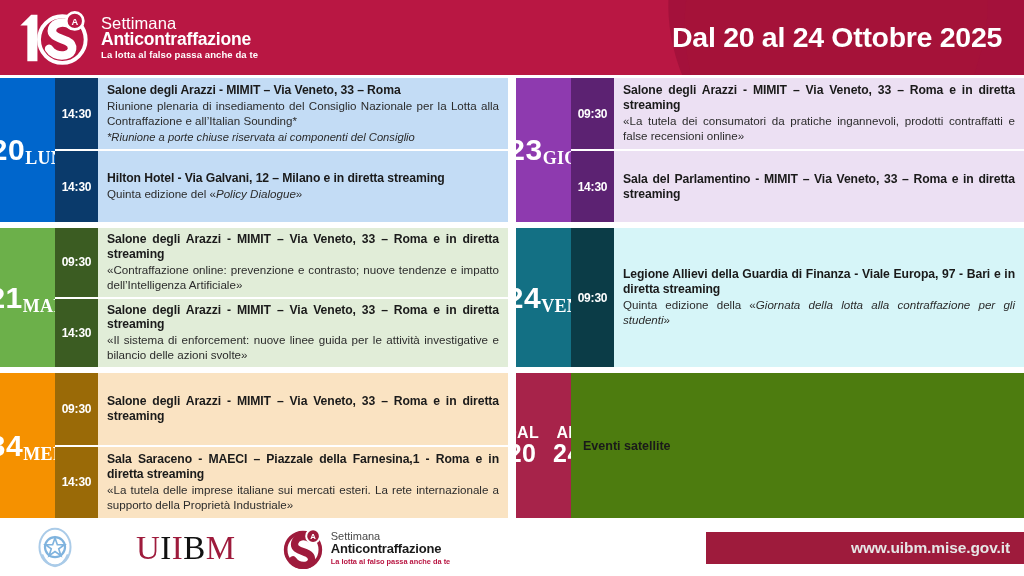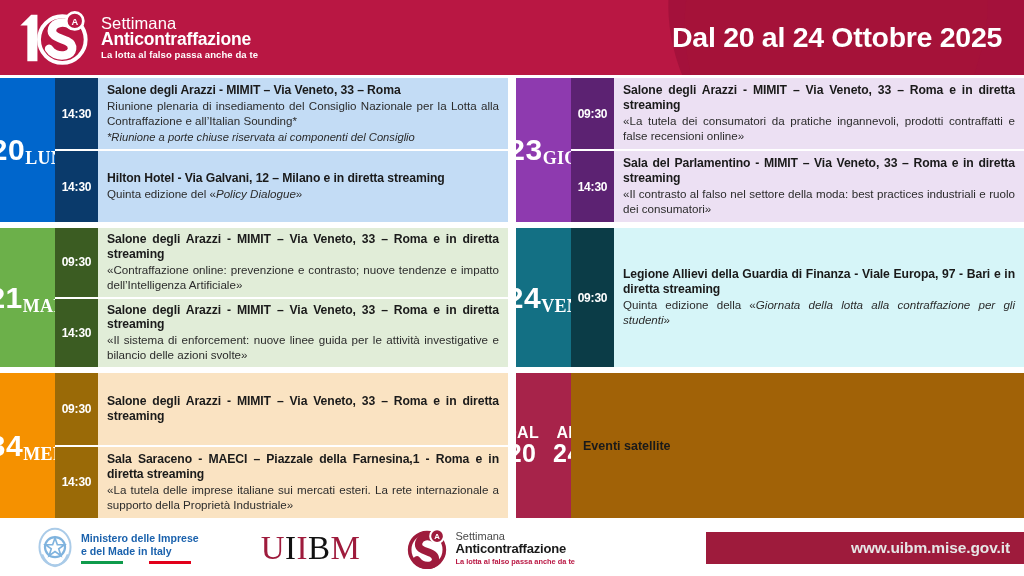--- a/index.html
+++ b/index.html
@@ -323,21 +323,20 @@
             <div class="timebox" style="background:#5c2272;">09:30</div>
             <div class="ebody">
               <div class="etitle">Salone degli Arazzi - MIMIT – Via Veneto, 33 – Roma e in diretta streaming</div>
               <div class="edesc">«La tutela dei consumatori da pratiche ingannevoli, prodotti contraffatti e false recensioni online»</div>
             </div>
           </div>
           <div class="event" style="background:#ece0f3;">
             <div class="timebox" style="background:#5c2272;">14:30</div>
             <div class="ebody">
               <div class="etitle">Sala del Parlamentino - MIMIT – Via Veneto, 33 – Roma e in diretta streaming</div>
-              <div class="edesc">«Il contrasto al falso nel settore della moda: best practices industriali e ruolo dei consumatori»</div>
             </div>
           </div>
         </div>
       </div>
 
       <div class="day-block" style="height:139px;">
         <div class="daybox" style="background:#137084;">
           <div class="dnum">24</div>
           <div class="dname">VEN</div>
         </div>
@@ -356,44 +355,36 @@
         <div class="daybox range" style="background:#a7234a;">
           <div class="rg">
             <div class="rg-lbl">DAL</div>
             <div class="rg-num">20</div>
           </div>
           <div class="rg">
             <div class="rg-lbl">AL</div>
             <div class="rg-num">24</div>
           </div>
         </div>
-        <div class="satellite-body" style="background:#a16207;">Eventi satellite</div>
+        <div class="satellite-body" style="background:#4d7c0f;">Eventi satellite</div>
       </div>
 
     </div>
   </div>
 
   <div class="footer">
 
     <div class="mise-logo">
       <svg class="mise-emblem" viewBox="0 0 40 46">
         <ellipse cx="20" cy="22" rx="17" ry="20" fill="none" stroke="#aacbe8" stroke-width="2.2"></ellipse>
         <circle cx="20" cy="22" r="11" fill="none" stroke="#7fb3de" stroke-width="2.4"></circle>
         <path d="M20 12 L22.6 19.4 L30.4 19.4 L24.1 24 L26.5 31.4 L20 26.8 L13.5 31.4 L15.9 24 L9.6 19.4 L17.4 19.4 Z" fill="none" stroke="#7fb3de" stroke-width="1.8"></path>
         <path d="M6 30 C9 38, 15 42, 20 43" fill="none" stroke="#aacbe8" stroke-width="2"></path>
         <path d="M34 30 C31 38, 25 42, 20 43" fill="none" stroke="#aacbe8" stroke-width="2"></path>
       </svg>
-      <div class="mise-txt">
-        <div class="mise-l1">Ministero delle Imprese</div>
-        <div class="mise-l2">e del Made in Italy</div>
-        <div class="mise-bars">
-          <div class="bar green"></div>
-          <div class="bar red"></div>
-        </div>
-      </div>
     </div>
 
     <div class="uibm">
       <span class="u1">U</span>
         <span class="u2">I</span>
         <span class="u3">I</span>
         <span class="u4">B</span>
         <span class="u5">M</span>
     </div>
 

